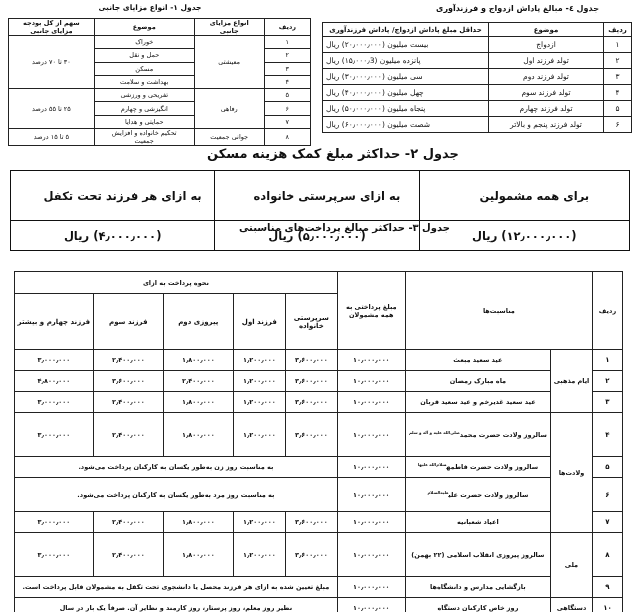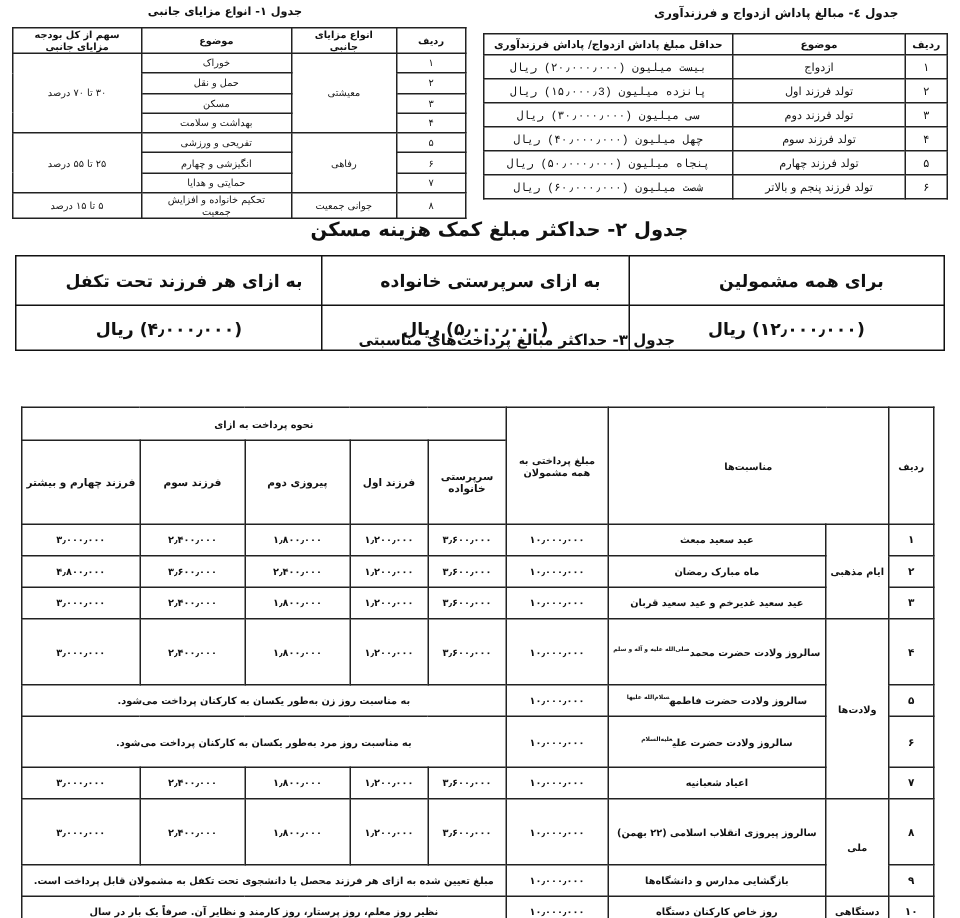--- a/index.html
+++ b/index.html
@@ -13,27 +13,27 @@
   #t1-caption { left: 70px; top: 3px; width: 160px; font-size: 7.5px; font-weight: bold; text-align: center; }
   #t1 { left: 8px; top: 18px; width: 303px; font-size: 6.5px; }
   #t1 td { height: 13.3px; padding: 0 14px; }
   #t1 .hdr td { height: 12px; font-weight: bold; }
 
   
   #t4-caption { left: 400px; top: 4px; width: 235px; font-size: 8px; font-weight: bold; text-align: center; }
   #t4 { left: 322px; top: 22px; width: 310px; font-size: 7.5px; }
   #t4 td { height: 16px; padding: 0 3px; }
   #t4 .hdr td { height: 14px; font-weight: bold; font-size: 7px; }
-  #t4 .amt { text-align: center; font-family: Liberation Mono, monospace; }
+  #t4 .amt { text-align: left; }
 
   
   #t2-caption { left: 153px; top: 146px; width: 360px; font-size: 13px; font-weight: bold; text-align: center; }
   #t2 { left: 10px; top: 170px; width: 620px; font-size: 11.5px; font-weight: bold; border: 1.5px solid #111; }
   #t2 td { height: 30px; border: 1.5px solid #111; font-weight: bold; }
-  #t2 tr:first-child td { height: 33px; padding-left: 20px; }
+  #t2 tr:first-child td { height: 50px; padding-left: 20px; }
 
   
   #t3-caption { left: 200px; top: 222px; width: 250px; font-size: 10px; font-weight: bold; }
   #t3 { left: 14px; top: 271px; width: 609px; font-size: 6.5px; border: 1.5px solid #111; }
   #t3 td { border: 1px solid #222; padding: 0 2px; }
   #t3 .h1 td { height: 22px; font-weight: bold; }
   #t3 .h2 td { height: 56px; font-weight: bold; font-size: 7px; }
   #t3 .r td { height: 21px; font-weight: bold; }
   #t3 .r.tall td { height: 44px; }
   #t3 .r.mid td { height: 34px; }

